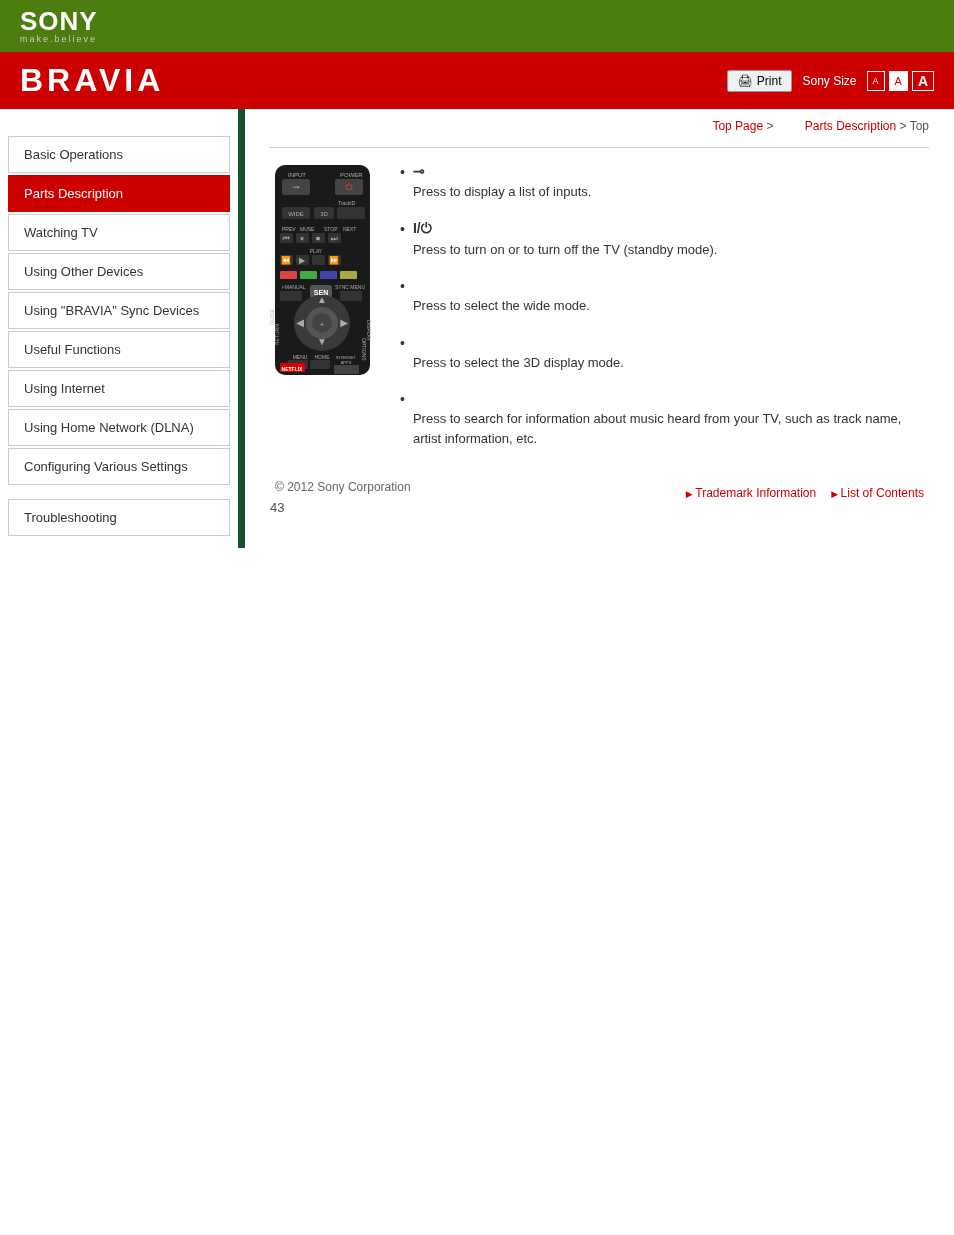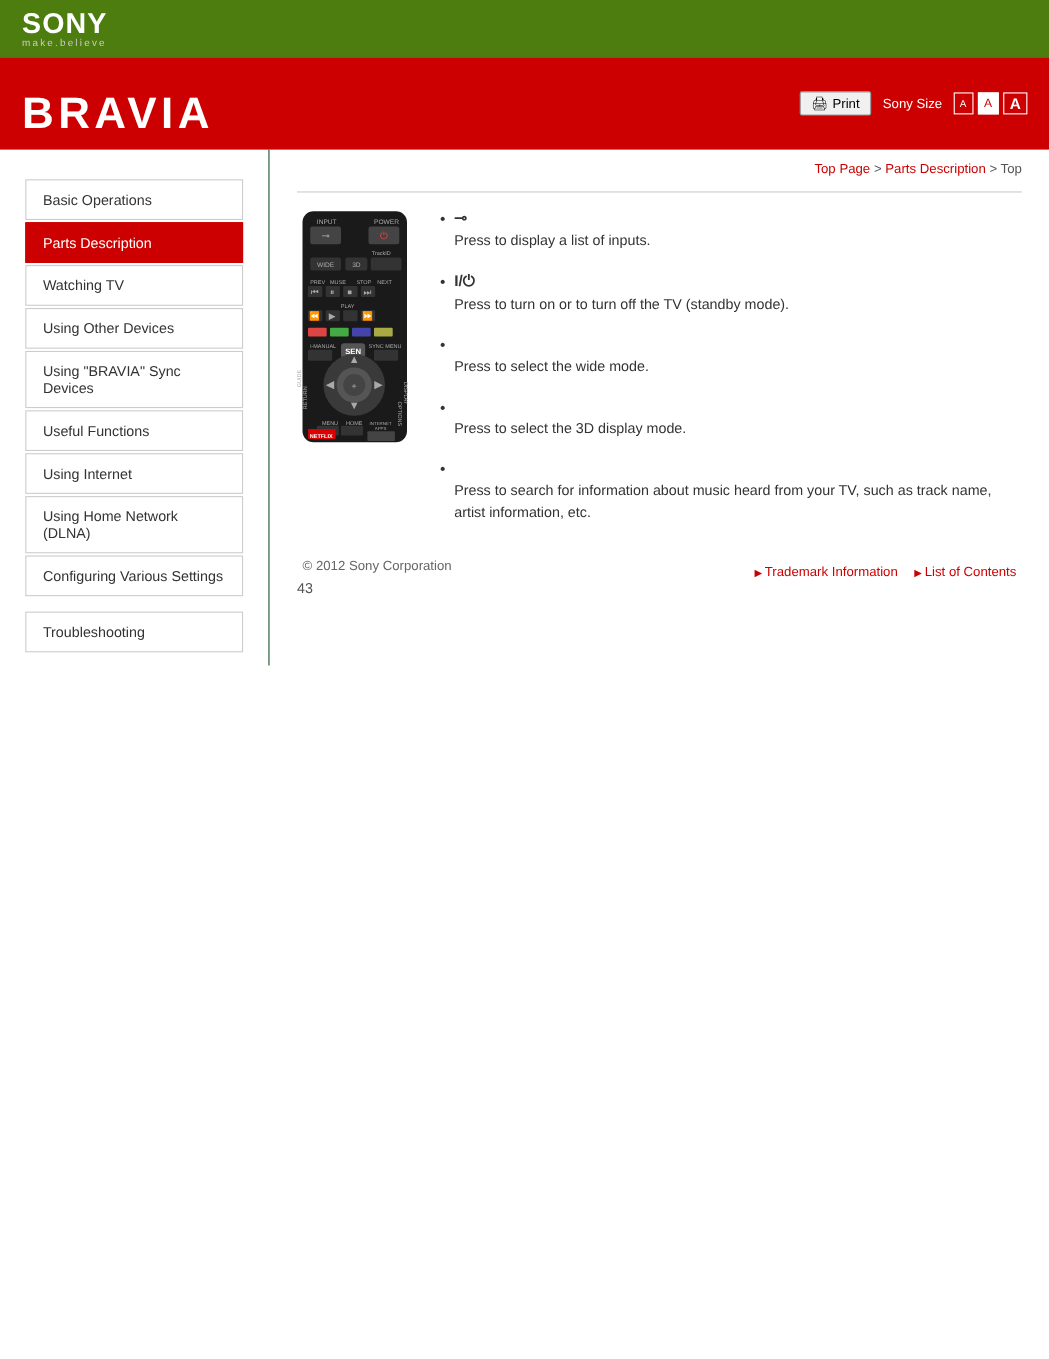--- a/index.html
+++ b/index.html
@@ -6,44 +6,44 @@
     body { font-family: Arial, Helvetica, sans-serif; font-size: 13px; background: #fff; color: #333; width: 954px; min-height: 1235px; }
 
     
     .top-bar { background: #4d7c0f; padding: 8px 20px; display: flex; align-items: center; justify-content: space-between; }
     .sony-logo { color: #fff; font-size: 26px; font-weight: bold; letter-spacing: 1px; line-height: 1; }
     .sony-tagline { color: #ccc; font-size: 9px; letter-spacing: 2px; }
     .sony-logo-block { display: flex; flex-direction: column; }
 
     
     .title-bar { background: #c00; padding: 10px 20px; display: flex; align-items: center; justify-content: space-between; }
-    .bravia-title { color: #fff; font-size: 40px; font-weight: bold; letter-spacing: 4px; font-family: 'Arial Black', Arial, sans-serif; margin-top: 19px; }
+    .bravia-title { color: #fff; font-size: 32px; font-weight: bold; letter-spacing: 4px; font-family: 'Arial Black', Arial, sans-serif; }
     .toolbar-right { display: flex; align-items: center; gap: 10px; }
     .print-btn { background: #f0f0f0; border: 1px solid #999; padding: 3px 10px; font-size: 12px; cursor: pointer; display: flex; align-items: center; gap: 4px; border-radius: 2px; }
     .font-size-label { color: #fff; font-size: 12px; }
     .font-size-btns { display: flex; gap: 4px; }
     .font-btn { border: 1px solid #fff; background: transparent; color: #fff; cursor: pointer; padding: 1px 5px; font-size: 11px; }
     .font-btn.active { background: #fff; color: #c00; }
     .font-btn-small { font-size: 9px; }
     .font-btn-large { font-size: 14px; font-weight: bold; }
 
     
     .main-container { display: flex; padding: 0; }
 
     
-    .sidebar { width: 245px; min-width: 245px; border-right: 1px solid #14532d; padding: 10px 15px; }
+    .sidebar { width: 245px; min-width: 245px; border-right: 7px solid #14532d; padding: 10px 0; }
     .sidebar-item { padding: 10px 15px; border: 1px solid #ccc; margin: 2px 8px; font-size: 13px; cursor: pointer; background: #fff; }
     .sidebar-item.active { background: #c00; color: #fff; border-color: #c00; }
 
     
     .content { flex: 1; padding: 10px 25px 20px 25px; }
 
     
     .breadcrumb { font-size: 12px; color: #888; margin-bottom: 8px; padding-bottom: 6px; text-align: right; }
-    .breadcrumb a { color: #c00; text-decoration: none; }
+    .breadcrumb a { color: #c00; text-decoration: none; margin-left: 28px; }
     .breadcrumb span { color: #555; }
 
     
     .divider { border: none; border-top: 1px solid #ccc; margin: 8px 0 15px 0; }
 
     
     .content-body { display: flex; gap: 20px; }
 
     
     .remote-container { width: 110px; min-width: 110px; }

